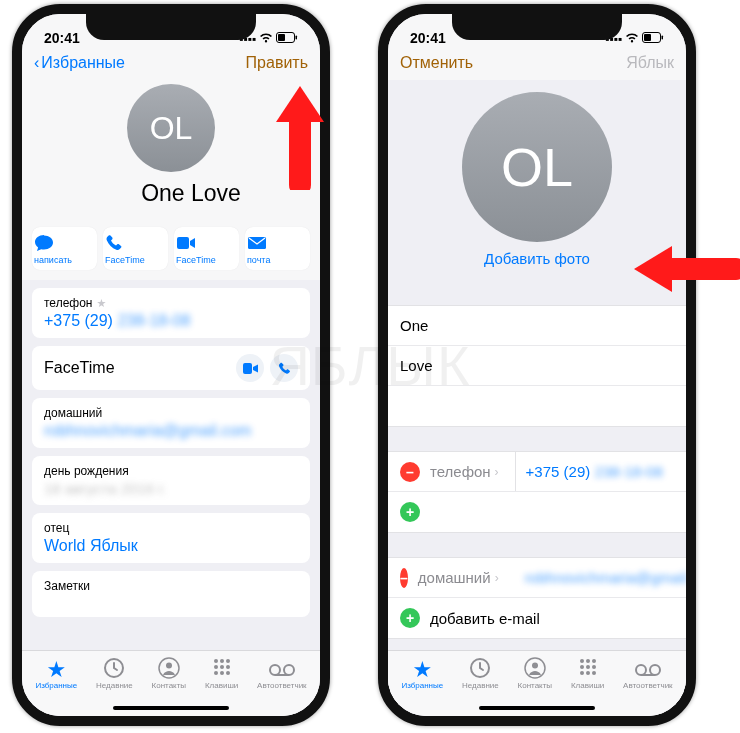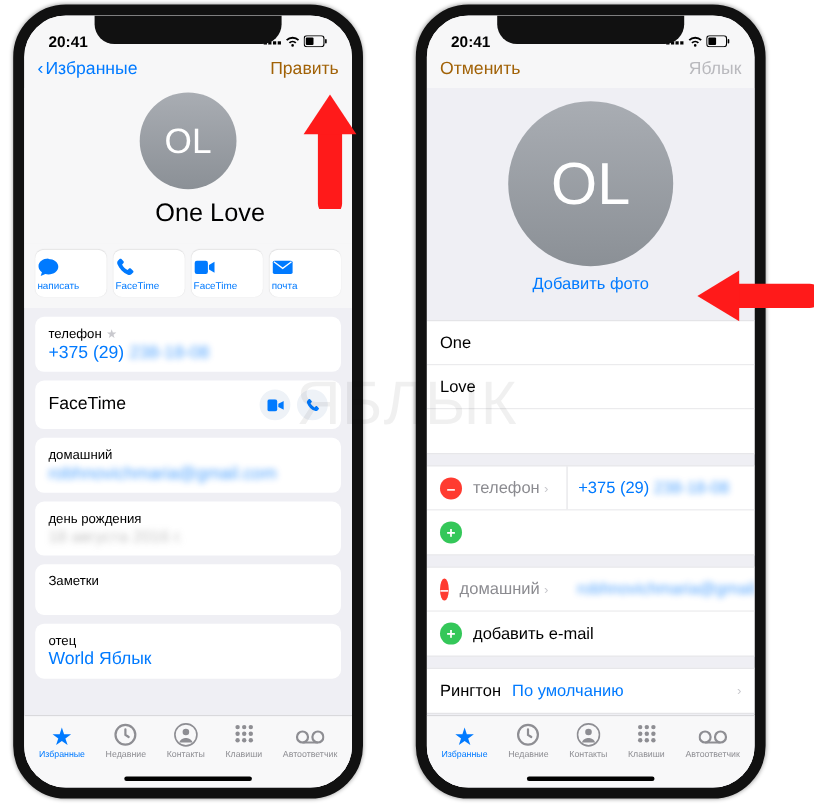--- a/index.html
+++ b/index.html
@@ -61,21 +61,21 @@
   background: #f8f8f9; border-top: 1px solid #d9d9dc;
   display: flex; justify-content: space-around; align-items: flex-start; padding: 6px 4px 0; }
 .tab { display: flex; flex-direction: column; align-items: center; gap: 2px; color: #8e8e93; }
 .tab.active { color: #007aff; }
 .tab .ticon { font-size: 22px; height: 22px; }
 .tab .tlbl { font-size: 8px; }
 .homebar { position: absolute; bottom: 6px; left: 50%; transform: translateX(-50%);
   width: 116px; height: 4px; background: #000; border-radius: 3px; }
 
 
-.edit-group { background: #fff; margin-top: 10px; border-top: 1px solid #e2e2e5; border-bottom: 1px solid #e2e2e5; }
+.edit-group { background: #fff; margin-top: 24px; border-top: 1px solid #e2e2e5; border-bottom: 1px solid #e2e2e5; }
 .edit-row { display: flex; align-items: center; min-height: 40px; padding: 0 12px; border-bottom: 1px solid #e9e9ec; font-size: 15px; }
 .edit-row:last-child { border-bottom: none; }
 .edit-row .txt { color: #000; }
 .edit-row .apple-small { font-size: 10px; }
 .circ { width: 20px; height: 20px; border-radius: 50%; display: flex; align-items: center; justify-content: center;
   color: #fff; font-size: 14px; margin-right: 10px; font-weight: 700; }
 .circ.minus { background: #ff3b30; }
 .circ.plus { background: #34c759; }
 .field-label { color: #8b8b90; margin-right: 6px; display: flex; align-items: center; gap: 4px; }
 .chev { color: #c7c7cc; font-size: 12px; }
@@ -196,27 +196,27 @@
         <div class="card">
           <div class="small-label">домашний</div>
           <div class="value blur">robhnovichmaria@gmail.com</div>
         </div>
 
         <div class="card">
           <div class="small-label">день рождения</div>
           <div class="blur-gray">18 августа 2016 г.</div>
         </div>
 
-        <div class="card" style="padding-bottom:22px;">
-          <div class="small-label">Заметки</div>
-        </div>
-
         <div class="card">
           <div class="small-label">отец</div>
           <div class="value">World Яблык</div>
+        </div>
+
+        <div class="card" style="padding-bottom:22px;">
+          <div class="small-label">Заметки</div>
         </div>
       </div>
 
       <div class="tabbar">
         <div class="tab active">
           <span class="ticon">★</span>
           <span class="tlbl">Избранные</span>
         </div>
         <div class="tab">
           <span class="ticon">

